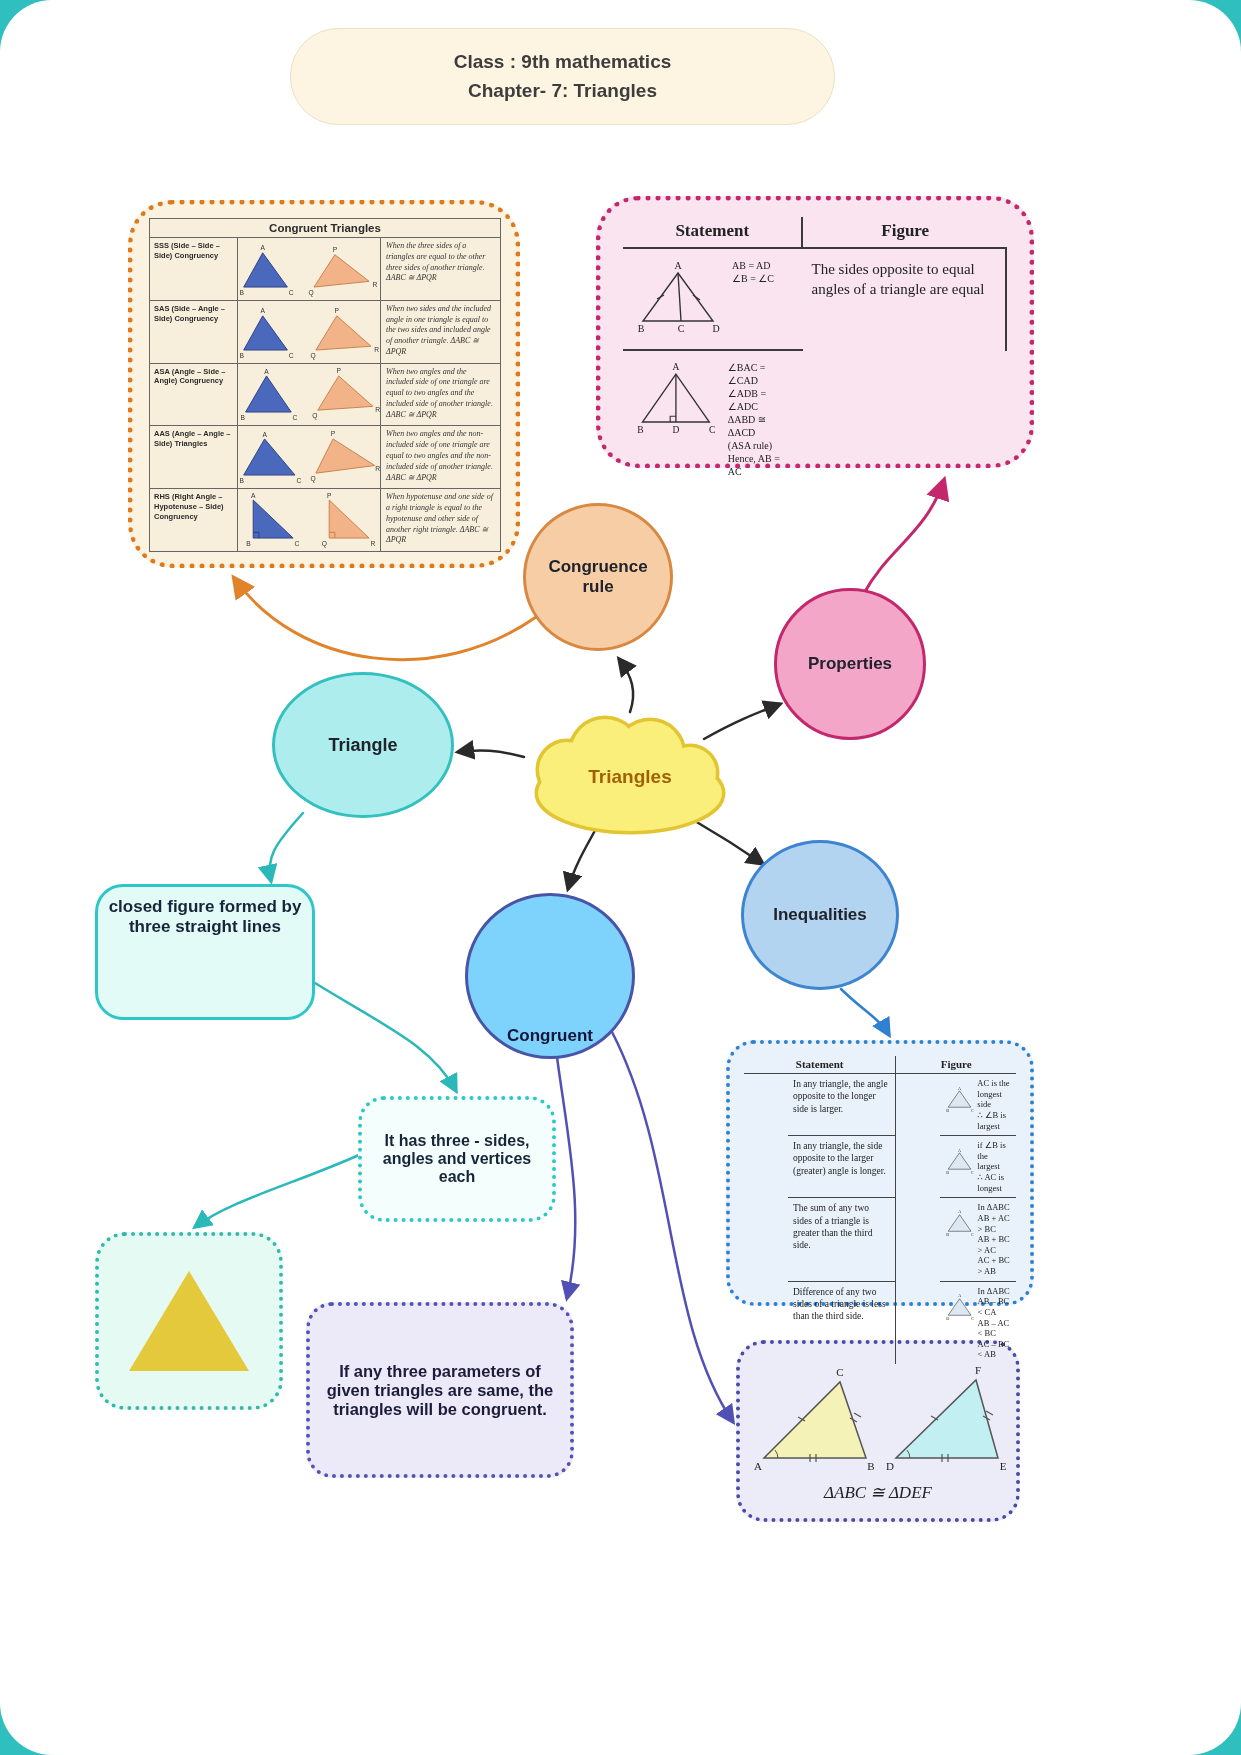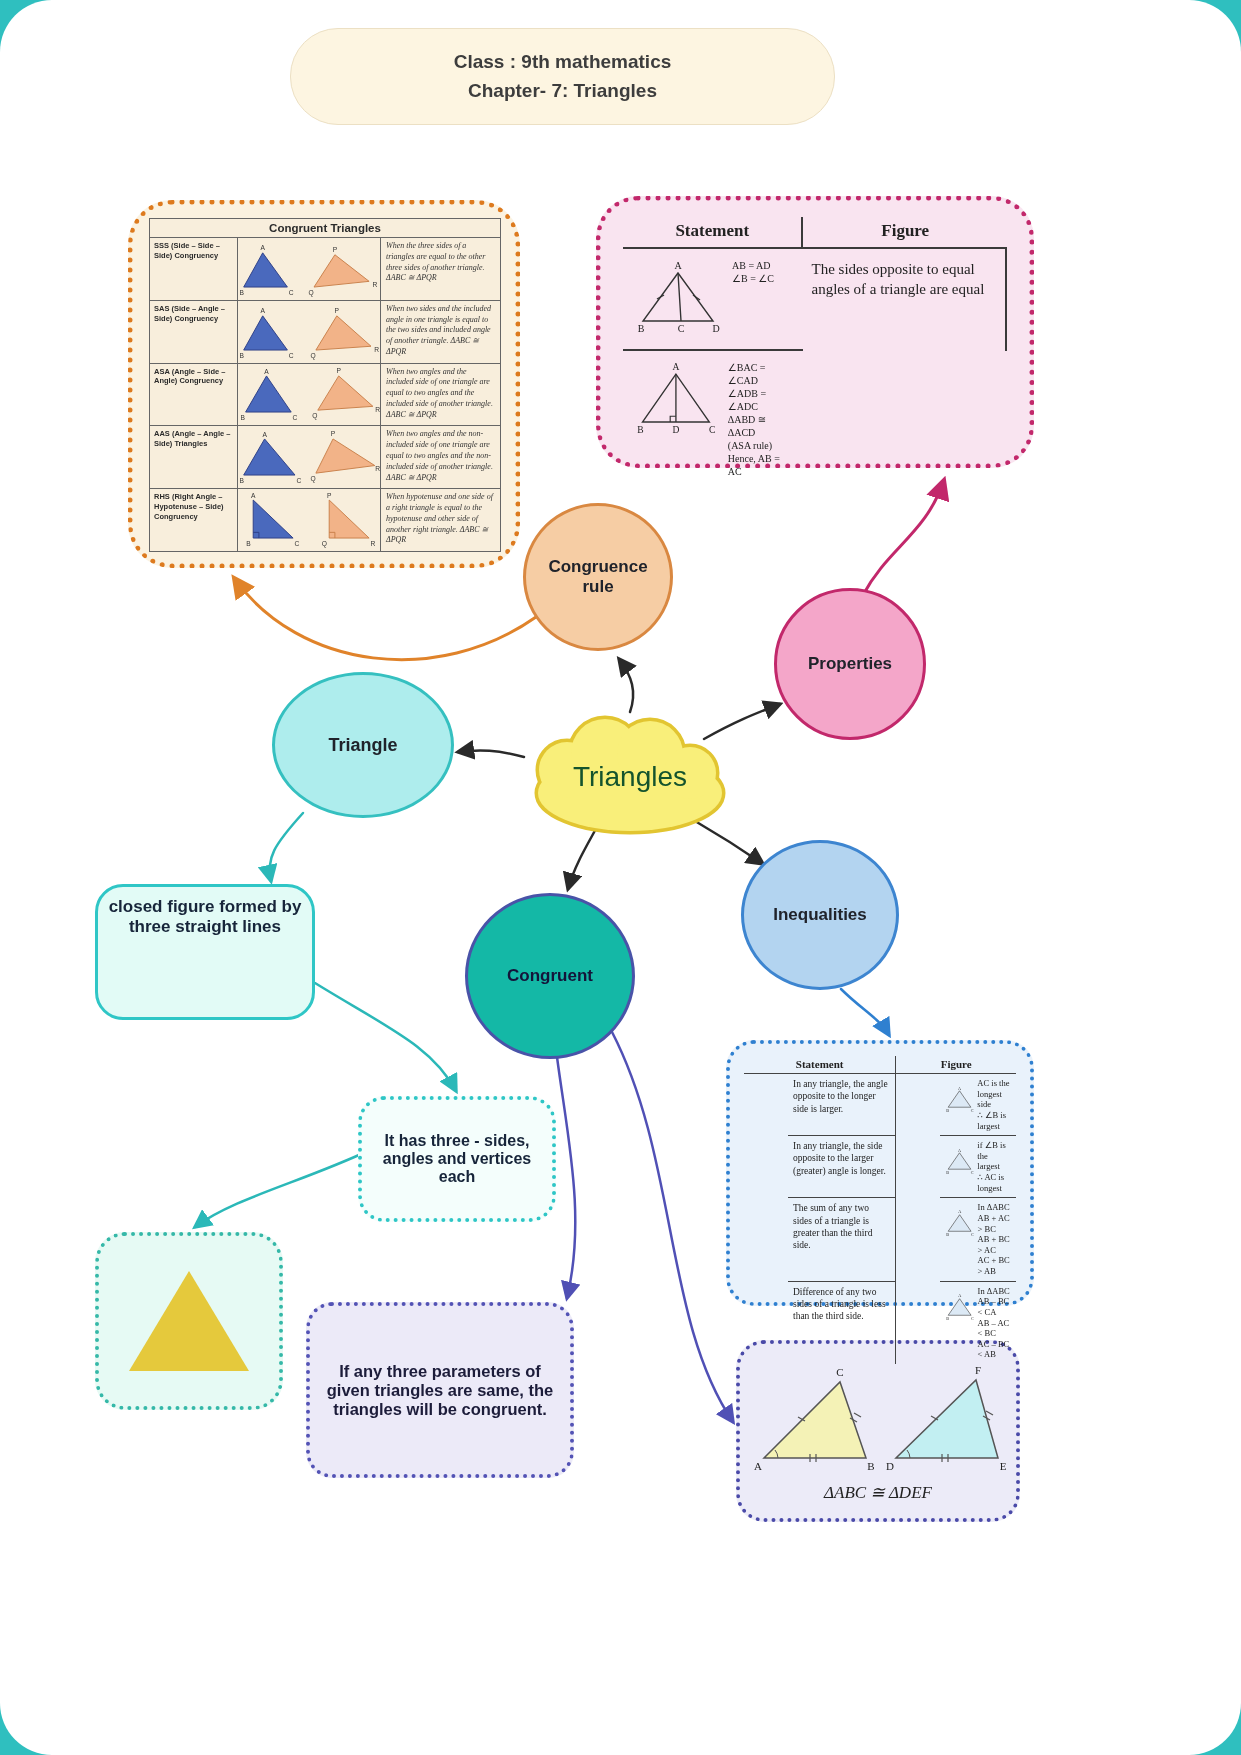--- a/index.html
+++ b/index.html
@@ -9,26 +9,26 @@
   .pre{white-space:pre-line;}
 
   
   .title-box{left:290px;top:28px;width:545px;height:97px;background:#FDF5E1;border:1px solid #ece0c4;border-radius:48px;display:flex;flex-direction:column;align-items:center;justify-content:center;font-weight:bold;font-size:19px;color:#3d3d3d;line-height:1.5;}
 
   
   .node{position:absolute;z-index:2;border-radius:50%;display:flex;align-items:center;justify-content:center;text-align:center;font-weight:bold;font-size:17px;color:#20232b;box-sizing:border-box;padding:10px;}
   .n-congruence{left:523px;top:503px;width:150px;height:148px;background:#F6CDA4;border:3px solid #D98841;}
   .n-properties{left:774px;top:588px;width:152px;height:152px;background:#F4A6C9;border:3px solid #C2286B;}
   .n-triangle{left:272px;top:672px;width:182px;height:146px;background:#AEEDED;border:3px solid #35C0C0;font-size:18px;}
-  .n-congruent{left:465px;top:893px;width:170px;height:166px;background:#14b8a6;border:3px solid #4953A8;color:#14143a;}
+  .n-congruent{left:465px;top:893px;width:170px;height:166px;background:#7dd3fc;border:3px solid #4953A8;color:#14143a;align-items:flex-end;}
   .n-inequalities{left:741px;top:840px;width:158px;height:150px;background:#B3D4F0;border:3px solid #3D85D0;}
 
   
   .cloud-wrap{left:505px;top:698px;width:250px;height:145px;}
-  .cloud-text{position:absolute;left:0;top:0;width:100%;height:100%;display:flex;align-items:center;justify-content:center;font-weight:normal;font-size:28px;color:#14532d;padding-top:12px;box-sizing:border-box;}
+  .cloud-text{position:absolute;left:0;top:0;width:100%;height:100%;display:flex;align-items:center;justify-content:center;font-weight:bold;font-size:19px;color:#a16207;padding-top:12px;box-sizing:border-box;}
 
   
   .ct-box{left:128px;top:200px;width:392px;height:368px;background:#FBF2E0;border:5px dotted #DD7A1E;border-radius:44px;padding:13px 16px;}
   .ct-table{width:100%;height:100%;border:1px solid #666;background:#F8EEDC;display:flex;flex-direction:column;}
   .ct-title{font-weight:bold;font-size:11.5px;text-align:center;padding:3px 0;border-bottom:1px solid #666;}
   .ct-row{flex:1;display:grid;grid-template-columns:25% 41% 34%;border-bottom:1px solid #666;}
   .ct-row:last-child{border-bottom:none;}
   .ct-name{font-weight:bold;font-size:7.5px;padding:3px 4px;border-right:1px solid #666;line-height:1.3;}
   .ct-figc{border-right:1px solid #666;display:flex;align-items:center;justify-content:center;}
   .ct-desc{font-family:"Liberation Serif",serif;font-style:italic;font-size:8px;padding:3px 5px;line-height:1.35;color:#333;}

